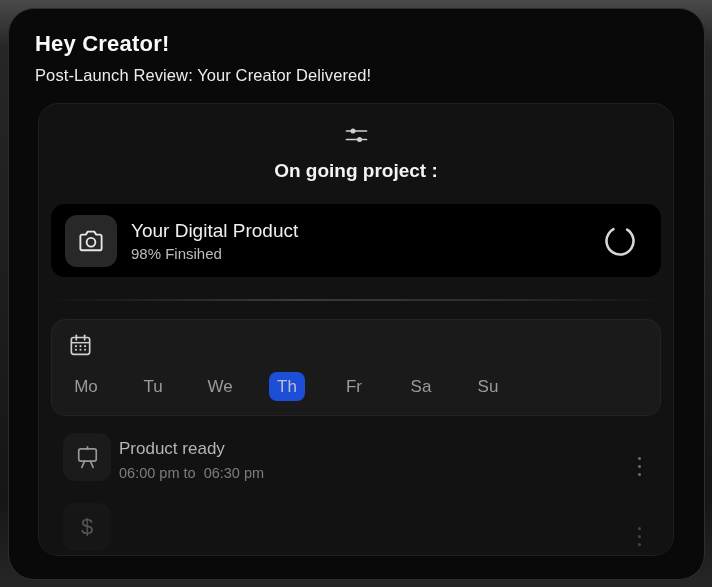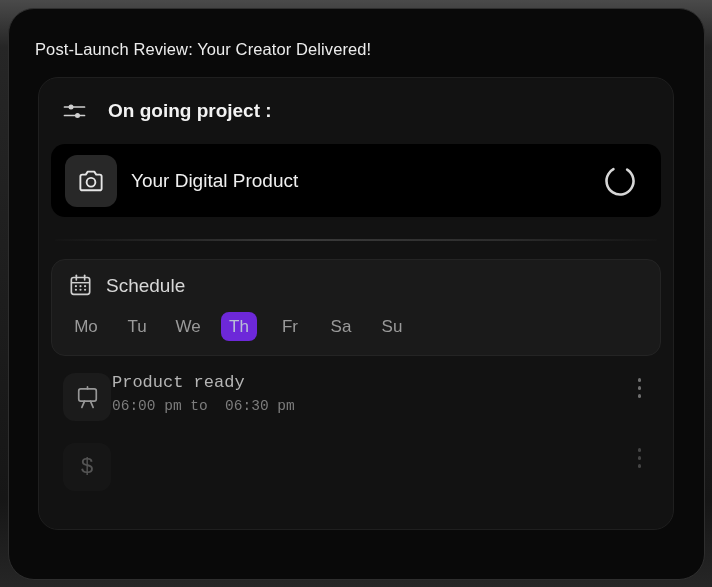--- a/index.html
+++ b/index.html
@@ -15,21 +15,21 @@
     padding:22px 26px; overflow:hidden;
   }
   .greeting { font-size:22px; font-weight:600; color:#fafafa; letter-spacing:.2px; }
   .subtitle { margin-top:9px; font-size:16.5px; color:#ececec; letter-spacing:.1px; }
 
   .section-card {
     margin:18px 0 0 3px; width:636px; height:453px;
     background:#121212; border:1px solid #1f1f1f; border-radius:20px;
     padding:20px 12px 0; overflow:hidden;
   }
-  .section-header { display:flex; align-items:center; gap:22px; padding:2px 12px 0; }
+  .section-header { display:flex; align-items:center; gap:15px; padding:2px 12px 0;flex-direction:column; }
   .section-title { font-size:19px; font-weight:600; color:#f3f3f3; }
 
   .product-row {
     margin-top:22px; height:73px; background:#000000; border-radius:14px;
     display:flex; align-items:center; gap:14px; padding:0 18px 0 14px; cursor:pointer;
   }
   .icon-box {
     width:52px; height:52px; border-radius:12px; background:#282828;
     display:flex; align-items:center; justify-content:center; flex:none;
   }
@@ -41,47 +41,48 @@
     margin:22px 4px 18px; height:2px; border-radius:1px;
     background:linear-gradient(90deg,#141414,#3a3a3a 40%,#2c2c2c 75%,#141414);
   }
 
   .schedule-card {
     background:#1a1a1a; border:1px solid #242424; border-radius:14px;
     padding:13px 16px 14px;
   }
   .schedule-header { display:flex; align-items:center; gap:13px; }
   .schedule-title { font-size:19px; font-weight:500; color:#d8d8d8; }
-  .days-row { display:flex; align-items:center; margin-top:14px; }
+  .days-row { display:flex; align-items:center; margin-top:14px;gap:16px; }
   .day {
     min-width:36px; height:29px; margin-right:15px; border-radius:8px;
     display:flex; align-items:center; justify-content:center;
     font-size:17px; font-weight:500; color:#9a9a9a; cursor:pointer;
   }
-  .day.active { background:#6d28d9; color:#b9c0d6; }
+  .day.active { background:#1d4ed8; color:#b9c0d6; }
 
   .events { padding-top:6px; }
-  .event-row { display:flex; align-items:flex-start; gap:1px; padding:11px 8px 11px 12px; cursor:pointer;font-family:Liberation Mono, monospace; }
+  .event-row { display:flex; align-items:flex-end; gap:8px; padding:11px 8px 11px 12px; cursor:pointer; }
   .event-row.dim { opacity:.55; }
   .event-icon-box {
     width:48px; height:48px; border-radius:12px; background:#1b1b1b;
     display:flex; align-items:center; justify-content:center; flex:none;
   }
   .event-title { font-size:17px; font-weight:500; color:#b5b5b5; }
   .event-time { margin-top:6px; font-size:14.5px; color:#7d7d7d; white-space:pre; }
   .dollar { font-size:22px; color:#8a8a8a; font-weight:400; }
   .kebab { margin-left:auto; display:flex; flex-direction:column; gap:4.5px; padding:5px 12px; cursor:pointer; }
   .kebab i { width:3.5px; height:3.5px; border-radius:50%; background:#6f6f6f; }
 </style>
 </head>
 <body>
 
 <div class="page">
   <div class="main-card">
 
+    <div class="greeting">Hey Creator!</div>
     <div class="subtitle">Post-Launch Review: Your Creator Delivered!</div>
 
     <div class="section-card">
 
       <div class="section-header">
         <span style="display:flex;">
           <svg width="23" height="19" viewBox="0 0 23 19">
             <line x1="1.5" y1="5" x2="21.5" y2="5" stroke="#d0d0d0" stroke-width="1.7" stroke-linecap="round"></line>
             <circle cx="8" cy="5" r="2.5" fill="#d0d0d0"></circle>
             <line x1="1.5" y1="13.5" x2="21.5" y2="13.5" stroke="#d0d0d0" stroke-width="1.7" stroke-linecap="round"></line>
@@ -95,20 +96,21 @@
         <div class="icon-box">
           <span style="display:flex;">
             <svg width="30" height="30" viewBox="0 0 24 24" fill="none" stroke="#e6e6e6" stroke-width="1.5" stroke-linecap="round" stroke-linejoin="round">
               <path d="M3.5 8.4 Q3.5 6.9 5 6.9 H7.8 L9.4 4.5 H14.6 L16.2 6.9 H19 Q20.5 6.9 20.5 8.4 V17.9 Q20.5 19.4 19 19.4 H5 Q3.5 19.4 3.5 17.9 Z"></path>
               <circle cx="12" cy="13" r="3.5"></circle>
             </svg>
           </span>
         </div>
         <div>
           <div class="product-title">Your Digital Product</div>
+          <div class="product-progress">98% Finsihed</div>
         </div>
         <div class="spacer"></div>
         <span style="display:flex; margin-right:6px;">
           <svg width="34" height="34" viewBox="0 0 34 34">
             <circle cx="17" cy="17" r="13.5" fill="none" stroke="#d6d6d6" stroke-width="2.6" stroke-linecap="round" stroke-dasharray="70 14.8" transform="rotate(-58 17 17)"></circle>
           </svg>
         </span>
       </div>
 
       <div class="divider"></div>
@@ -122,21 +124,20 @@
               <line x1="16" y1="2.2" x2="16" y2="6.6" stroke="#cfcfcf" stroke-width="1.6" stroke-linecap="round"></line>
               <line x1="3.4" y1="9.3" x2="20.6" y2="9.3" stroke="#cfcfcf" stroke-width="1.4"></line>
               <circle cx="7.6" cy="12.6" r="1.05" fill="#cfcfcf"></circle>
                 <circle cx="12" cy="12.6" r="1.05" fill="#cfcfcf"></circle>
                 <circle cx="16.4" cy="12.6" r="1.05" fill="#cfcfcf"></circle>
               <circle cx="7.6" cy="16.1" r="1.05" fill="#cfcfcf"></circle>
                 <circle cx="12" cy="16.1" r="1.05" fill="#cfcfcf"></circle>
                 <circle cx="16.4" cy="16.1" r="1.05" fill="#cfcfcf"></circle>
             </svg>
           </span>
-          <span class="schedule-title">Schedule</span>
         </div>
         <div class="days-row">
           <span class="day">Mo</span>
           <span class="day">Tu</span>
           <span class="day">We</span>
           <span class="day active">Th</span>
           <span class="day">Fr</span>
           <span class="day">Sa</span>
           <span class="day">Su</span>
         </div>

